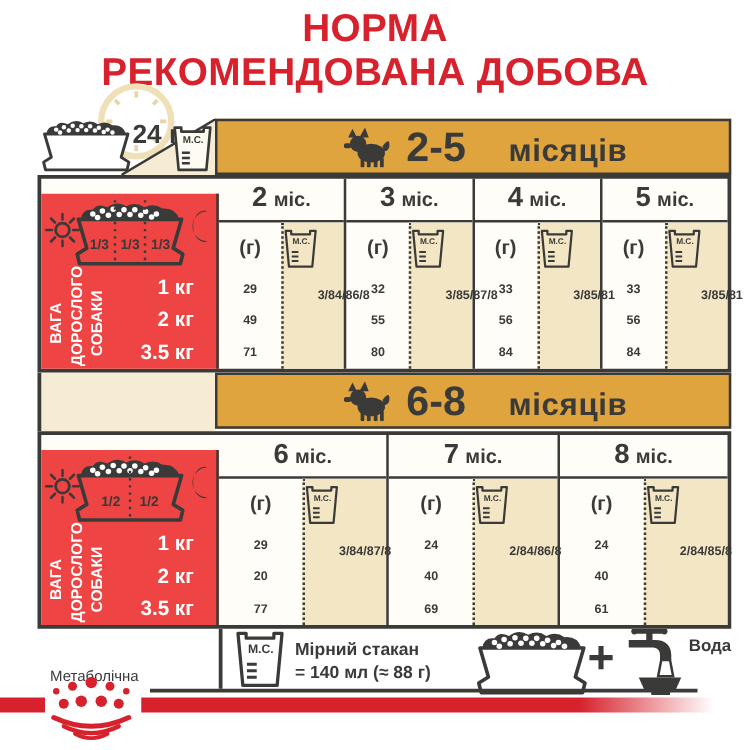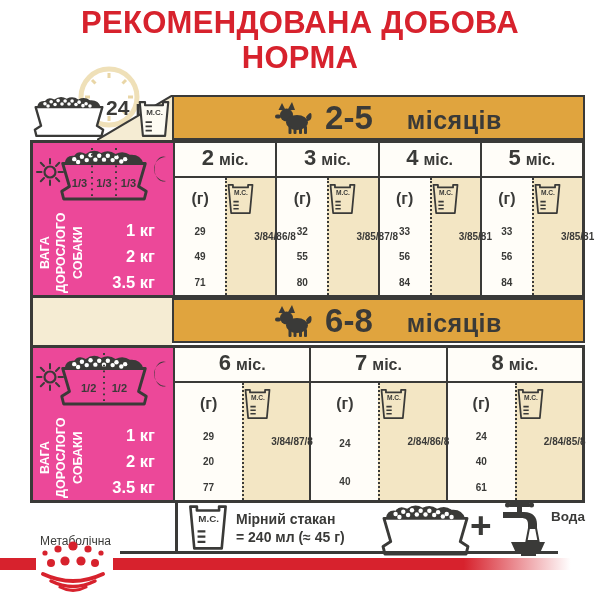--- a/index.html
+++ b/index.html
@@ -22,21 +22,21 @@
   .band-text{display:flex;align-items:baseline;gap:10px;}
   .age-range{font-size:33px;font-weight:700;}
   .age-unit{font-size:25px;font-weight:700;letter-spacing:.5px;margin-left:24px;}
   .spacer2{position:absolute;left:30px;top:298px;width:142px;height:47px;background:#f5ecd3;
            border-left:3px solid #3a3a38;box-sizing:border-box;}
   
   .ftable{position:absolute;left:30px;width:555px;height:158px;border:3px solid #3a3a38;
           box-sizing:border-box;display:flex;background:#fffdf8;z-index:2;}
   .t1{top:140px;}
   .t2{top:345px;}
-  .panel{flex:0 0 140px;background:#ec4899;border-right:2.5px solid #3a3a38;position:relative;}
+  .panel{flex:0 0 140px;background:#ef4444;border-right:2.5px solid #3a3a38;position:relative;margin-top:12px;}
   .sun{position:absolute;left:3px;top:15px;}
   .bowl-gold{position:absolute;left:23px;top:4px;}
   .moon{position:absolute;right:2px;top:13px;}
   .vtext{position:absolute;left:4px;top:70px;bottom:2px;writing-mode:vertical-rl;
          transform:rotate(180deg);color:#fff;font-weight:700;font-size:12.5px;line-height:1.3;
          white-space:pre-line;text-align:center;}
   .rlabels{position:absolute;right:18px;bottom:0;display:flex;flex-direction:column;}
   .rlabel{height:26px;display:flex;align-items:center;justify-content:flex-end;color:#fff;
           font-weight:700;font-size:16.5px;}
   .cols{flex:1;display:flex;}
@@ -68,22 +68,22 @@
   .rband-r{position:absolute;left:113px;top:558px;width:487px;height:12px;
            background:linear-gradient(to right,#d7222d 0%,#d7222d 72%,rgba(215,34,45,0) 94%);}
   .crown{position:absolute;left:34px;top:541px;}
 </style>
 </head>
 <body>
 
 <div class="page">
 
   <div class="title">
+    <div>НОРМА</div>
     <div>РЕКОМЕНДОВАНА ДОБОВА</div>
-    <div>НОРМА</div>
   </div>
 
   <svg class="clock" width="66" height="66" viewBox="0 0 66 66">
     <circle cx="33" cy="33" r="28" fill="none" stroke="#efe0b8" stroke-width="5"></circle>
     <path d="M33,9 v5 M33,52 v5 M9,33 h5 M52,33 h5 M16,16 l3.5,3.5 M46.5,46.5 l3.5,3.5 M50,16 l-3.5,3.5 M19.5,46.5 L16,50" stroke="#e9d6a6" stroke-width="3"></path>
   </svg>
 
   <svg class="bowl-top" width="78" height="45" viewBox="0 0 100 58">
     <path d="M7,17 L14,41 L6,46 L8,54 L92,54 L94,46 L86,41 L93,17 Z" fill="#ffffff" stroke="#3a3a38" stroke-width="3" stroke-linejoin="round"></path>
     <path d="M9,17 Q10,8 19,9 Q23,3 31,7 Q39,1 47,6 Q55,2 62,7 Q70,3 77,8 Q88,7 91,17 Z" fill="#3a3a38"></path>
@@ -400,20 +400,21 @@
       <div class="colgroup">
         <div class="mon-header">
           <span class="mon-num">7</span>
           <span class="mon-unit">міс.</span>
         </div>
         <div class="subcols">
           <div class="gcol">
             <div class="sub-head">(г)</div>
             <div class="cell">24</div>
             <div class="cell">40</div>
+            <div class="cell">69</div>
           </div>
           <div class="ccol">
             <div class="sub-head">
               <svg width="27" height="32" viewBox="0 0 30 36">
                 <path d="M1.5,2 L6.5,2 L6.5,5 L23.5,5 L23.5,2 L28.5,2 L25.5,34 L4.5,34 Z" fill="none" stroke="#3a3a38" stroke-width="2" stroke-linejoin="round"></path>
                 <text x="15.5" y="14" font-size="7.5" font-weight="bold" text-anchor="middle" fill="#3a3a38">М.С.</text>
                 <path d="M7,21 h6 M7,25 h6 M7,29 h6" stroke="#3a3a38" stroke-width="1.8"></path>
               </svg>
             </div>
             <div class="cell">2/8</div>
@@ -456,21 +457,21 @@
     <div>Метаболічна</div>
   </div>
   <div class="f-div"></div>
   <svg class="cup-footer" width="42" height="47" viewBox="0 0 30 36">
     <path d="M1.5,2 L6.5,2 L6.5,5 L23.5,5 L23.5,2 L28.5,2 L25.5,34 L4.5,34 Z" fill="#ffffff" stroke="#3a3a38" stroke-width="2" stroke-linejoin="round"></path>
     <text x="15.5" y="14" font-size="7.5" font-weight="bold" text-anchor="middle" fill="#3a3a38">М.С.</text>
     <path d="M7,21 h6 M7,25 h6 M7,29 h6" stroke="#3a3a38" stroke-width="1.8"></path>
   </svg>
   <div class="f-cuptext">
     <div>Мірний стакан</div>
-    <div>= 240 мл (≈ 45 г)</div>
+    <div>= 140 мл (≈ 88 г)</div>
   </div>
   <svg class="bowl-footer" width="97" height="56" viewBox="0 0 100 58">
     <path d="M7,17 L14,41 L6,46 L8,54 L92,54 L94,46 L86,41 L93,17 Z" fill="#ffffff" stroke="#3a3a38" stroke-width="3" stroke-linejoin="round"></path>
     <path d="M9,17 Q10,8 19,9 Q23,3 31,7 Q39,1 47,6 Q55,2 62,7 Q70,3 77,8 Q88,7 91,17 Z" fill="#3a3a38"></path>
     <g fill="#ffffff">
       <circle cx="19" cy="12.5" r="2.3"></circle>
         <circle cx="27" cy="10" r="2.3"></circle>
         <circle cx="36" cy="8.5" r="2.3"></circle>
       <circle cx="45" cy="9" r="2.3"></circle>
         <circle cx="54" cy="9" r="2.3"></circle>

